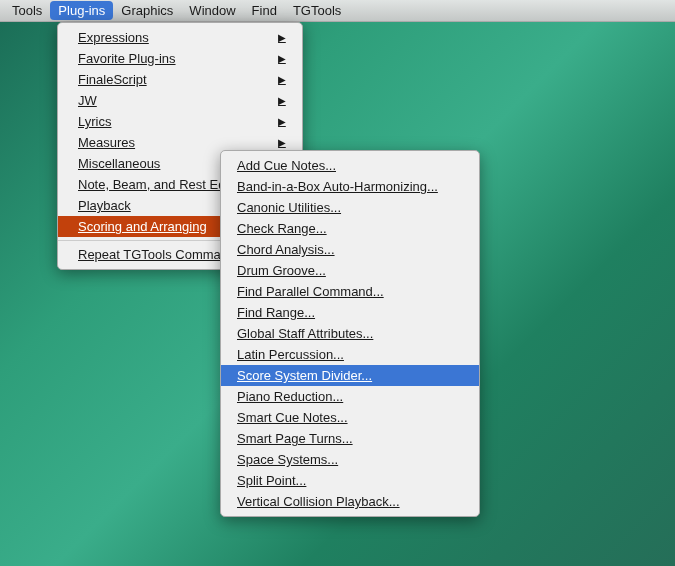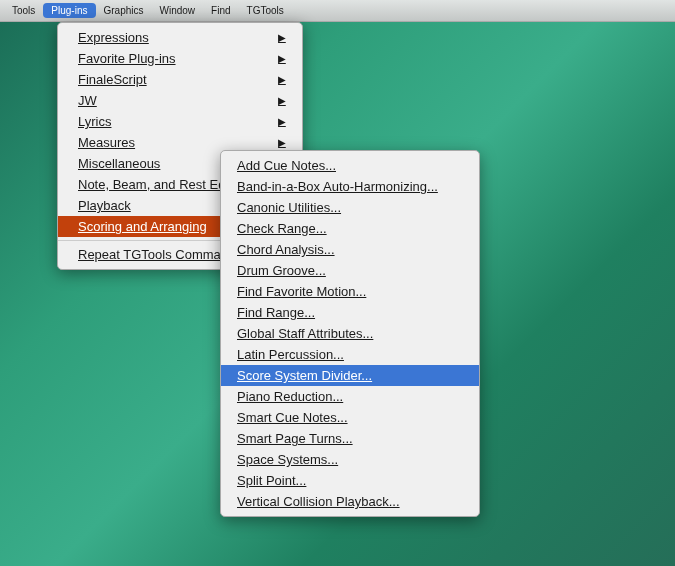--- a/index.html
+++ b/index.html
@@ -30,21 +30,21 @@
       background: linear-gradient(to bottom, rgba(230,230,230,0.97), rgba(200,200,200,0.97));
       border-bottom: 1px solid #aaa;
       padding: 0 4px;
       gap: 0;
     }
 
     .menubar-item {
       padding: 2px 8px;
       border-radius: 4px;
       cursor: pointer;
-      font-size: 10px;
+      font-size: 13px;
       color: #1a1a1a;
       white-space: nowrap;
     }
 
     .menubar-item.active {
       background: #3b76d4;
       color: white;
     }
 
     
@@ -197,21 +197,21 @@
   <div class="dropdown-item">
     <span>Check Range...</span>
   </div>
   <div class="dropdown-item">
     <span>Chord Analysis...</span>
   </div>
   <div class="dropdown-item">
     <span>Drum Groove...</span>
   </div>
   <div class="dropdown-item">
-    <span>Find Favorite Motion...</span>
+    <span>Find Parallel Command...</span>
   </div>
   <div class="dropdown-item">
     <span>Find Range...</span>
   </div>
   <div class="dropdown-item">
     <span>Global Staff Attributes...</span>
   </div>
   <div class="dropdown-item">
     <span>Latin Percussion...</span>
   </div>

